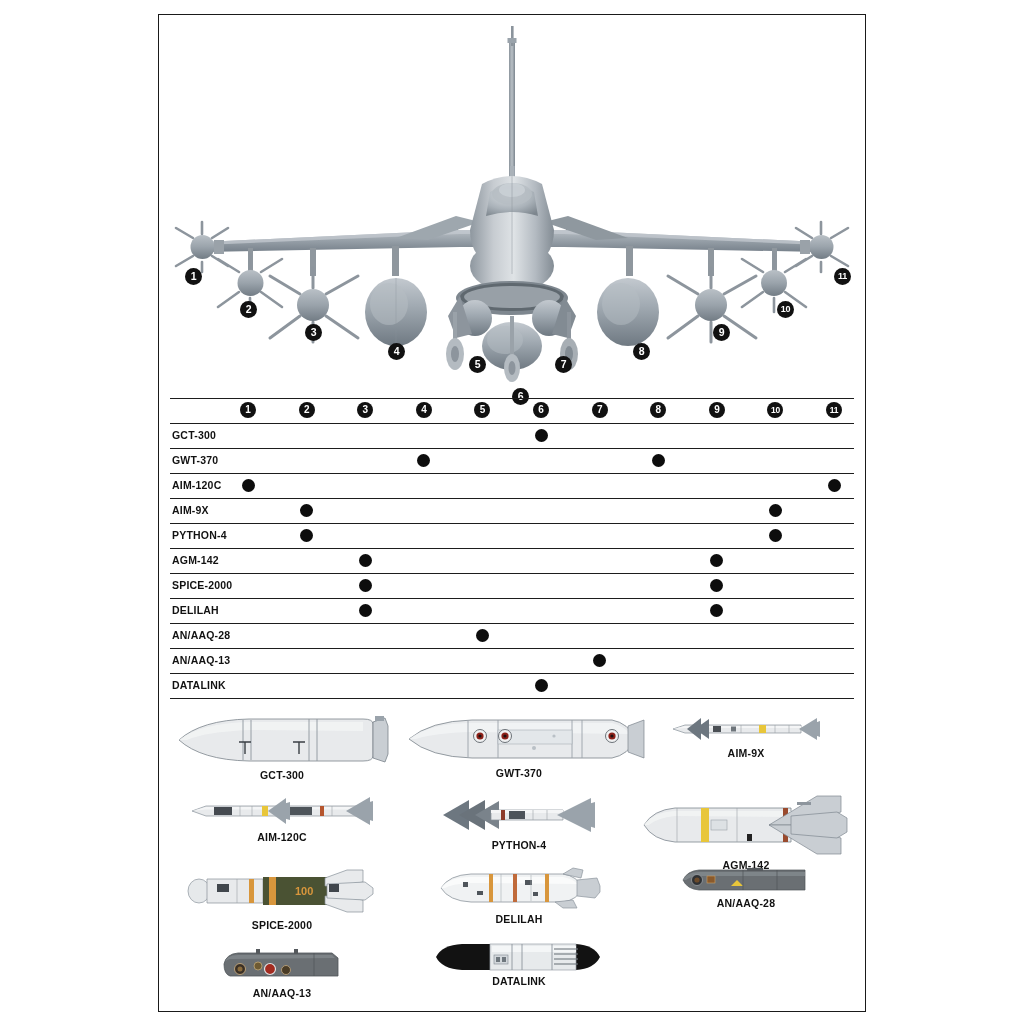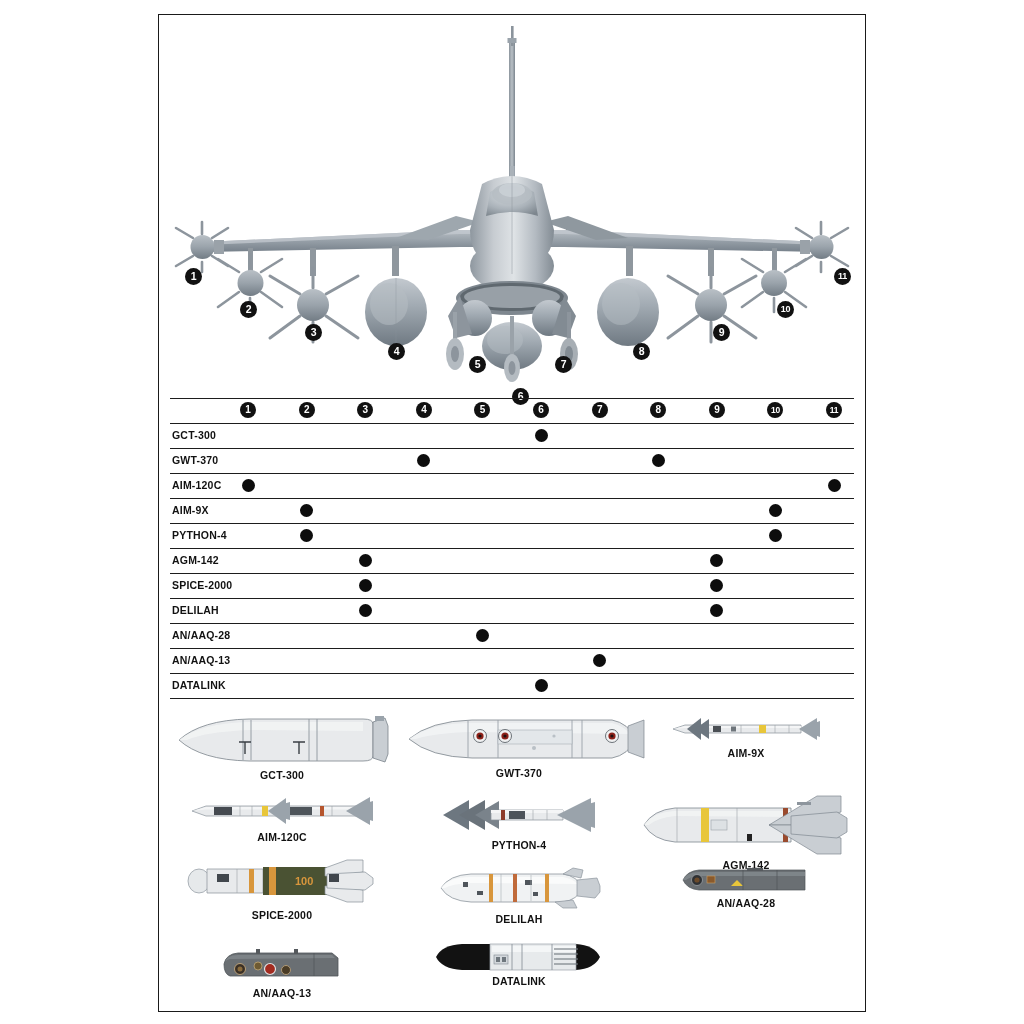--- a/index.html
+++ b/index.html
@@ -474,21 +474,21 @@
         <line x1="36" y1="14" x2="36" y2="48"></line>
               <line x1="96" y1="14" x2="96" y2="48"></line>
       </g>
       <g fill="#8d959d">
               <rect x="156" y="8" width="14" height="3"></rect>
             </g>
     </svg>
         </div>
         <div class="w-name">AGM-142</div>
       </div>
-      <div class="w-cell" style="left: 0px; top: 142px; width: 232px;">
+      <div class="w-cell" style="left: 0px; top: 152px; width: 232px;">
         <div class="w-art">
           <svg width="190" height="50" viewBox="0 0 190 50">
       <ellipse cx="12" cy="25" rx="11" ry="12" fill="#e6e9eb" stroke="#8d959d" stroke-width="0.7"></ellipse>
       <path d="M20 13 L76 13 L76 37 L20 37 Z" fill="#e8eaec" stroke="#86909a" stroke-width="0.7"></path>
       <path d="M76 11 L140 11 L140 39 L76 39 Z" fill="#4a5233"></path>
       <rect x="82" y="11" width="7" height="28" fill="#d8963c"></rect>
       <rect x="62" y="13" width="5" height="24" fill="#d8963c"></rect>
       <text x="108" y="29" font-family="Liberation Sans,sans-serif" font-size="11" font-weight="bold" fill="#d8963c">100</text>
       <g fill="#e8eaec" stroke="#86909a" stroke-width="0.7">
         <path d="M138 12 L160 4 L176 4 L176 16 L150 20 L138 20 Z"></path>

